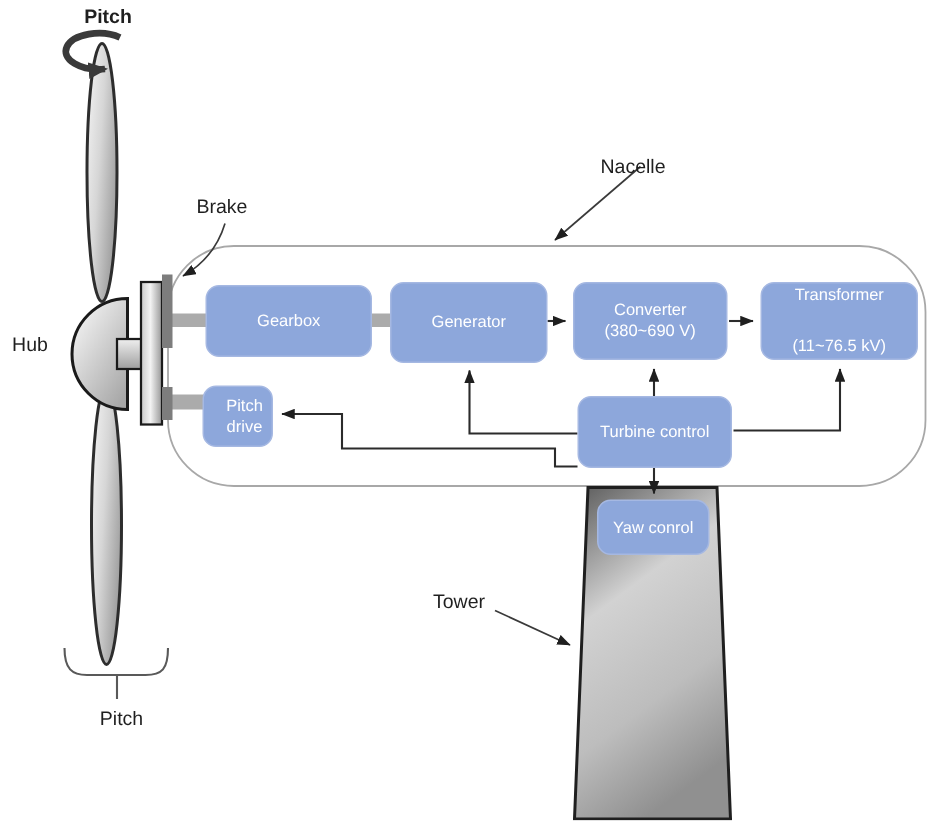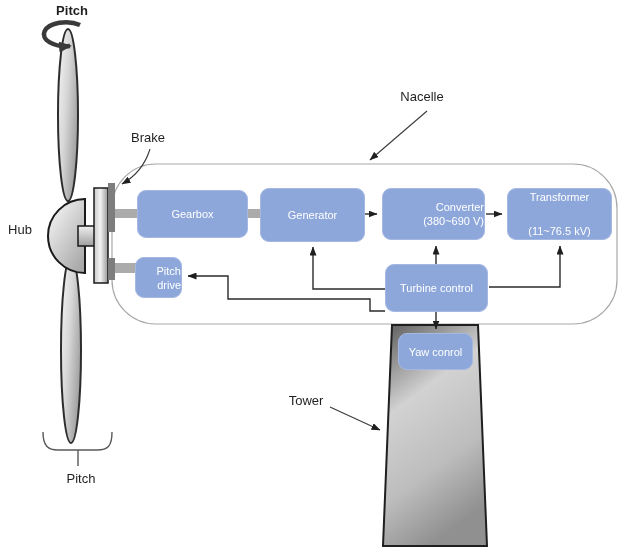--- a/index.html
+++ b/index.html
@@ -9,31 +9,31 @@
   }
   #shapes{position:absolute;left:0;top:0;width:624px;height:547px;}
   .bbox{
     position:absolute;box-sizing:border-box;
     background:#8da7db;border:1px solid #a5b8e2;border-radius:9px;
     color:#ffffff;font-size:11px;line-height:14px;text-align:center;
     display:flex;flex-direction:column;align-items:center;justify-content:center;
   }
   #box-gearbox{left:137px;top:190px;width:111px;height:48px;}
   #box-generator{left:260px;top:188px;width:105px;height:54px;}
-  #box-converter{left:382px;top:188px;width:103px;height:52px;align-items:flex-end;}
+  #box-converter{left:382px;top:188px;width:103px;height:52px;}
   #box-transformer{left:507px;top:188px;width:105px;height:52px;gap:20px;}
   #box-pitch-drive{left:135px;top:257px;width:47px;height:41px;
-    align-items:flex-start;text-align:right;padding-left:9px;}
+    align-items:flex-start;text-align:center;padding-left:9px;}
   #box-turbine-control{left:385px;top:264px;width:103px;height:48px;}
   #box-yaw-control{left:398px;top:333px;width:75px;height:37px;}
   .lbl{position:absolute;color:#1f1f1f;font-size:13px;text-align:center;}
   #lbl-pitch{left:42px;top:3px;width:60px;font-weight:bold;}
   #lbl-hub{left:2px;top:222px;width:36px;}
   #lbl-brake{left:121px;top:130px;width:54px;}
-  #lbl-nacelle{left:390px;top:89px;width:64px;}
+  #lbl-nacelle{left:390px;top:103px;width:64px;}
   #lbl-tower{left:278px;top:393px;width:56px;}
   #lbl-rotor{left:51px;top:471px;width:60px;}
 </style>
 </head>
 <body>
 
 <div id="stage">
 
   <svg id="shapes" viewBox="0 0 624 547" xmlns="http://www.w3.org/2000/svg">
     <defs>

